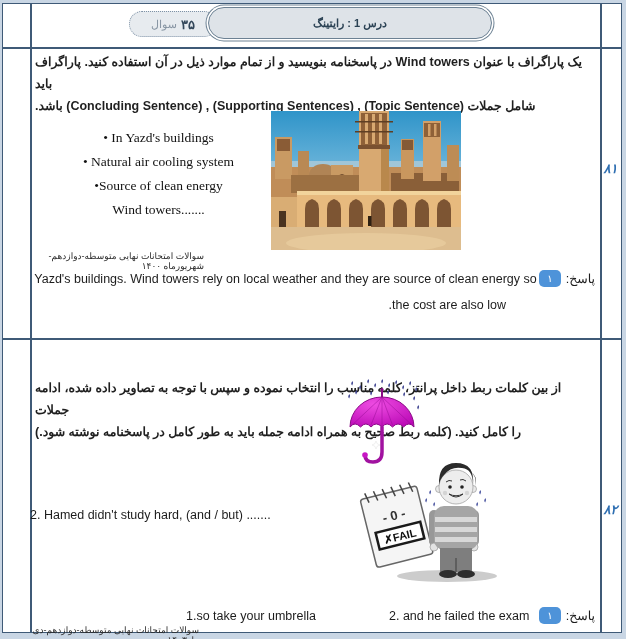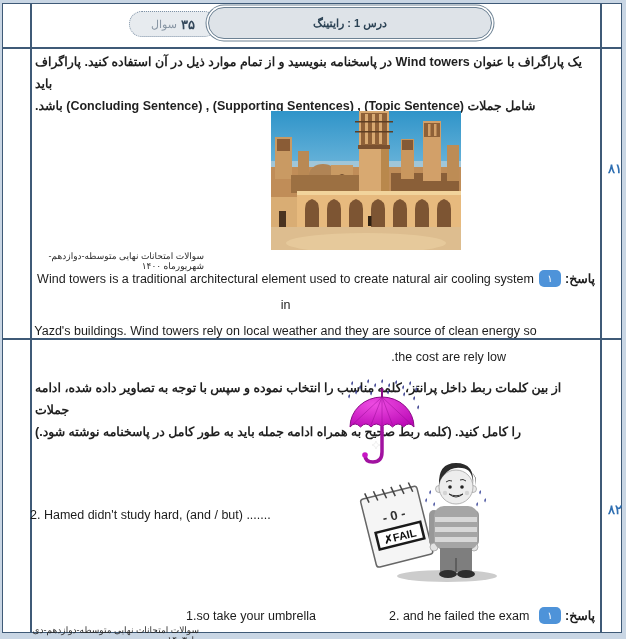--- a/index.html
+++ b/index.html
@@ -13,25 +13,25 @@
   .pill{position:absolute;left:205px;top:3px;width:282px;height:30px;background:#dee3e8;
         border:1px solid #6c8193;border-radius:16px;box-shadow:0 0 0 1.5px #fff,0 0 0 2.5px #6c8193;
         display:flex;align-items:center;justify-content:center;direction:rtl;
         font-weight:bold;font-size:11px;color:#2b4254;z-index:3;}
   .count-badge{position:absolute;left:126px;top:7px;width:86px;height:24px;background:#e7ebef;
         border:1.5px dotted #7e92a6;border-radius:13px;display:flex;align-items:center;justify-content:center;
         gap:4px;direction:rtl;z-index:2;}
   .count-num{font-weight:bold;font-size:13px;color:#33475a;}
   .count-unit{font-size:11px;color:#8795a3;}
   .fa{direction:rtl;text-align:left;font-size:12.5px;font-weight:600;color:#1f1f1f;line-height:22px;}
-  .qnum{color:#2f6fb2;font-weight:bold;font-size:13px;direction:rtl;}
+  .qnum{color:#2f6fb2;font-weight:bold;font-size:13px;text-align:center;direction:rtl;font-style:italic;}
   .hints{font-family:"Liberation Serif","DejaVu Serif",serif;font-size:13.5px;color:#111;
          line-height:24px;text-align:center;}
   .src{direction:rtl;text-align:right;font-size:9px;color:#2a2a2a;font-weight:400;}
-  .pasokh{direction:rtl;font-weight:bold;font-size:12.5px;color:#1c1c1c;text-align:center;}
+  .pasokh{direction:rtl;font-weight:normal;font-size:12.5px;color:#1c1c1c;text-align:center;}
   .ans-badge{position:absolute;width:22px;height:17px;border-radius:5px;background:#4e93d9;color:#fff;
          font-size:10px;display:flex;align-items:center;justify-content:center;direction:rtl;}
   .en{font-size:12.5px;color:#1c1c1c;}
   .ansline{font-size:12.5px;color:#1c1c1c;line-height:26px;}
   .c{text-align:center;}
   .r{text-align:right;padding-right:32px;}
 </style>
 </head>
 <body>
 
@@ -51,20 +51,26 @@
       <span class="count-unit">سوال</span>
     </div>
 
     <div class="abs qnum" style="left:596px;top:157px;width:23px;">۸۱</div>
 
     <div class="abs fa" style="left:32px;top:47px;width:560px;">
       <div>یک پاراگراف با عنوان Wind towers در پاسخنامه بنویسید و از تمام موارد ذیل در آن استفاده کنید. پاراگراف باید</div>
       <div>شامل جملات (Topic Sentence) , (Supporting Sentences) , (Concluding Sentence) باشد.</div>
     </div>
 
+    <div class="abs hints" style="left:38px;top:122px;width:235px;">
+      <div>• In Yazd's buildings</div>
+      <div>• Natural air cooling system</div>
+      <div>•Source of clean energy</div>
+      <div>Wind towers.......</div>
+    </div>
 
     <svg class="abs" style="left:268px;top:107px;" width="190" height="139" viewBox="0 0 190 139">
       <defs>
         <linearGradient id="sky" x1="0" y1="0" x2="0" y2="1">
           <stop offset="0" stop-color="#2f94c9"></stop>
             <stop offset="1" stop-color="#bfe2f2"></stop>
         </linearGradient>
       </defs>
       <rect width="190" height="139" fill="url(#sky)"></rect>
       <rect y="50" width="190" height="14" fill="#b9cfd8" opacity="0.7"></rect>
@@ -107,23 +113,22 @@
       <rect y="116" width="190" height="23" fill="#ddbd8f"></rect>
       <ellipse cx="95" cy="132" rx="80" ry="10" fill="#eacf9f" opacity="0.7"></ellipse>
       <rect x="97" y="105" width="3.5" height="10" fill="#2e2012"></rect>
     </svg>
 
     <div class="abs src" style="left:26px;top:247px;width:175px;">سوالات امتحانات نهایی متوسطه-دوازدهم-شهریورماه ۱۴۰۰</div>
 
     <div class="abs pasokh" style="right:26px;top:267px;">پاسخ:</div>
     <div class="ans-badge" style="right:60px;top:266px;">۱</div>
     <div class="abs" style="left:30px;top:262px;width:505px;">
-      <div class="ansline c">Wind towers is a traditional architectural element used to create natural air cooling system in</div>
       <div class="ansline c">Yazd's buildings. Wind towers rely on local weather and they are source of clean energy so</div>
-      <div class="ansline r">.the cost are rely low</div>
+      <div class="ansline r">.the cost are also low</div>
     </div>
 
     <div class="abs qnum" style="left:596px;top:498px;width:23px;">۸۲</div>
 
     <div class="abs fa" style="left:32px;top:342px;width:560px;margin-top:31px;">
       <div>از بین کلمات ربط داخل پرانتز، کلمه مناسب را انتخاب نموده و سپس با توجه به تصاویر داده شده، ادامه جملات</div>
       <div>را کامل کنید. (کلمه ربط صحیح به همراه ادامه جمله باید به طور کامل در پاسخنامه نوشته شود.)</div>
     </div>
 
     <div class="abs en" style="left:27px;top:504px;">2. Hamed didn't study hard, (and / but) .......</div>

